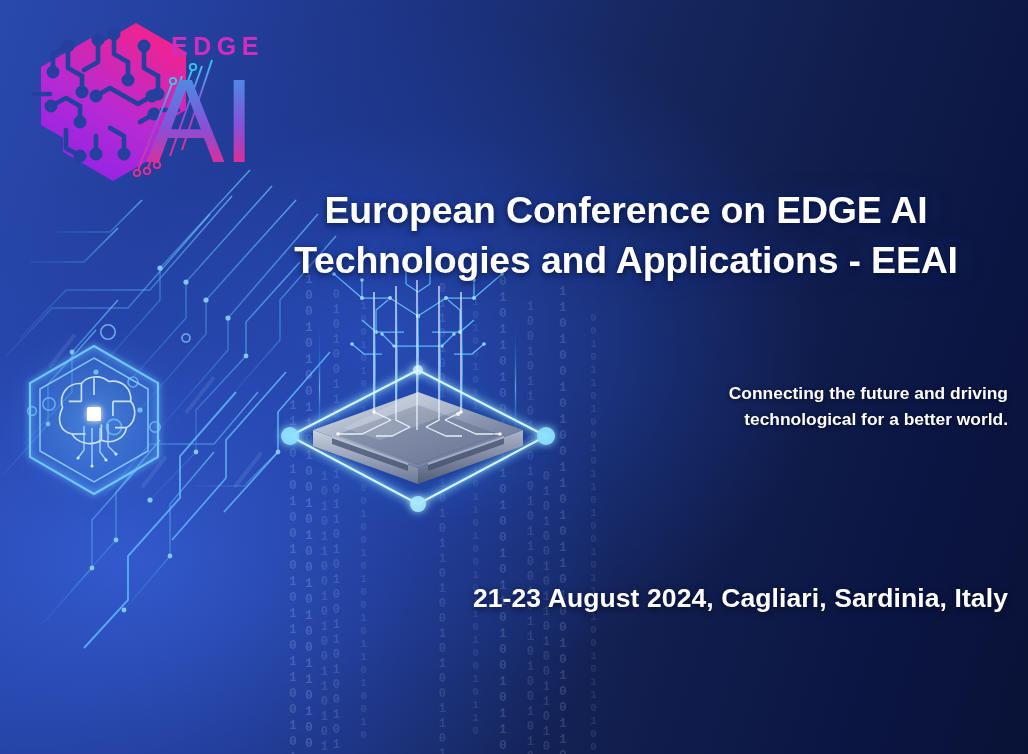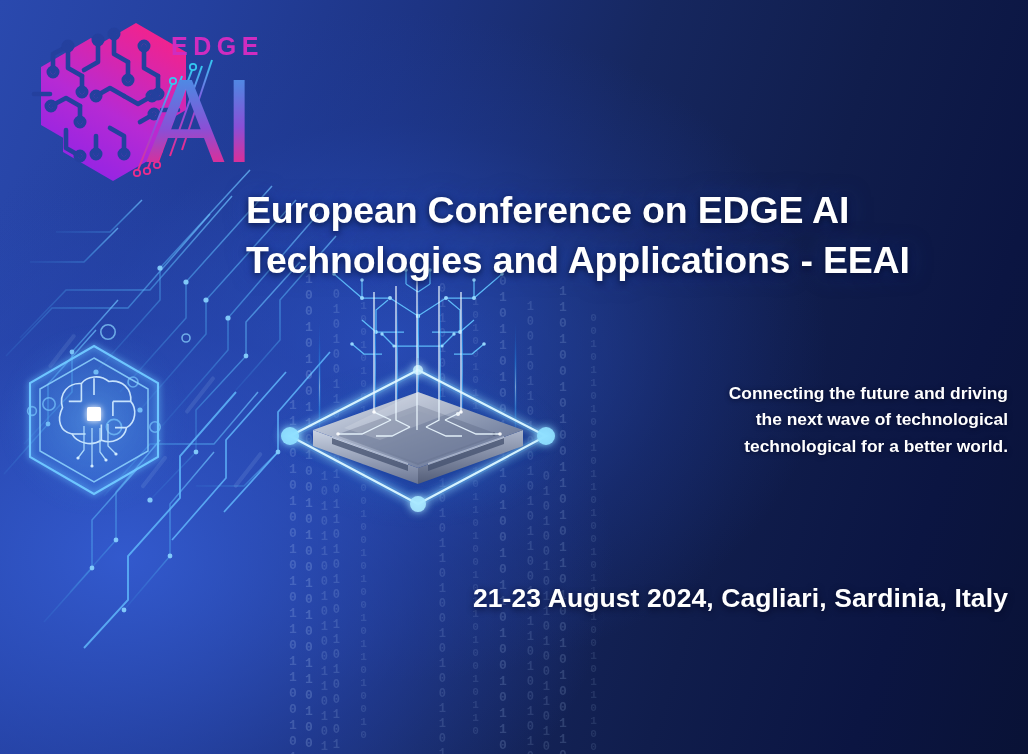--- a/index.html
+++ b/index.html
@@ -18,21 +18,21 @@
   .binwrap{position:absolute;left:0;top:0;width:100%;height:100%;overflow:hidden;}
   .bincol{
     position:absolute;writing-mode:vertical-rl;text-orientation:upright;
     font-family:"Liberation Mono", monospace;font-weight:700;
     letter-spacing:1px;line-height:.95;white-space:nowrap;
     color:rgba(190,220,255,.42);
   }
 
   
   .title{
-    position:absolute;right:22px;top:186px;width:760px;text-align:left;
+    position:absolute;right:22px;top:186px;width:760px;text-align:center;
     color:#fff;font-weight:700;font-size:37.5px;line-height:1.33;
     letter-spacing:-.2px;
     text-shadow:0 2px 7px rgba(2,8,35,.78), 0 0 22px rgba(40,80,190,.5);
   }
   .title span{display:block;}
 
   .tagline{
     position:absolute;right:20px;top:366px;width:400px;text-align:right;
     color:#fff;font-weight:700;font-size:17.4px;line-height:1.52;
     text-shadow:0 1px 5px rgba(2,8,35,.72);
@@ -437,19 +437,18 @@
     <div class="aiword">AI</div>
   </div>
 
   <div class="title nosel">
     <span>European Conference on EDGE AI</span>
     <span>Technologies and Applications - EEAI</span>
   </div>
 
   <div class="tagline nosel">
     <span>Connecting the future and driving</span>
-    <span>the next wave of technological</span>
     <span>technological for a better world.</span>
   </div>
 
   <div class="datetext nosel">21-23 August 2024, Cagliari, Sardinia, Italy</div>
 
 </div>
 
 </body></html>

